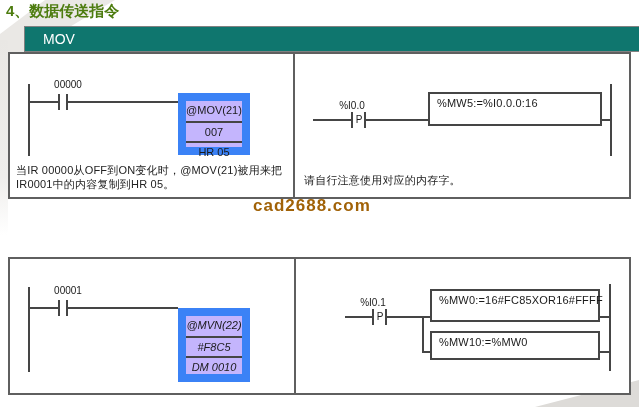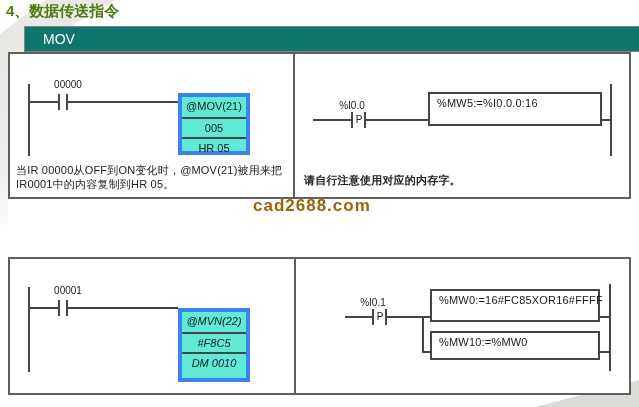--- a/index.html
+++ b/index.html
@@ -29,21 +29,21 @@
   .sec-bar .bar-label{color:#ffffff;font-size:14px;line-height:24px;padding-left:18px;}
   .sec-body{position:absolute;left:8px;width:623px;background:#ffffff;
     border:2px solid #5f5f5f;box-sizing:border-box;}
   .divider{position:absolute;width:2px;background:#5f5f5f;}
   
   .hline{position:absolute;height:2px;background:#454545;}
   .vline{position:absolute;width:2px;background:#454545;}
   .contact-bar{position:absolute;width:2px;height:16px;background:#454545;}
   .contact-label{position:absolute;font-size:10px;color:#1a1a1a;}
   .pulse-letter{position:absolute;font-size:10px;color:#1a1a1a;}
-  .ladder-box{position:absolute;background:#5eead4;border:4px solid #3b82f6;box-sizing:border-box;}
+  .ladder-box{position:absolute;background:#c4b5fd;border:8px solid #3b82f6;box-sizing:border-box;}
   .ladder-box .row{height:20px;line-height:18px;text-align:center;font-size:11px;
     border-top:2px solid #454545;box-sizing:border-box;}
   .ladder-box .row:first-child{border-top:none;line-height:19px;}
   .op-box{position:absolute;background:#fff;border:2px solid #454545;box-sizing:border-box;
     font-size:11px;padding:3px 0 0 7px;letter-spacing:0.2px;}
   .caption{position:absolute;font-size:11px;color:#222;letter-spacing:0.2px;}
 </style>
 </head>
 <body>
 
@@ -65,38 +65,38 @@
 
   <div>
     <div class="vline" style="left:28px;top:84px;height:72px;"></div>
     <div class="contact-label" style="left:46px;top:79px;width:44px;text-align:center;">00000</div>
     <div class="hline" style="left:29px;top:101px;width:29px;"></div>
     <div class="contact-bar" style="left:58px;top:94px;"></div>
     <div class="contact-bar" style="left:66px;top:94px;"></div>
     <div class="hline" style="left:68px;top:101px;width:110px;"></div>
     <div class="ladder-box" style="left:178px;top:93px;width:72px;height:62px;">
       <div class="row">@MOV(21)</div>
-      <div class="row">005</div>
+      <div class="row">007</div>
       <div class="row">HR 05</div>
     </div>
     <div class="caption" style="left:16px;top:163px;">当IR 00000从OFF到ON变化时，@MOV(21)被用来把</div>
     <div class="caption" style="left:16px;top:177px;">IR0001中的内容复制到HR 05。</div>
   </div>
 
   <div>
     <div class="contact-label" style="left:334px;top:100px;width:36px;text-align:center;">%I0.0</div>
     <div class="hline" style="left:313px;top:119px;width:39px;"></div>
     <div class="contact-bar" style="left:351px;top:112px;"></div>
     <div class="pulse-letter" style="left:354px;top:114px;width:10px;text-align:center;">P</div>
     <div class="contact-bar" style="left:364px;top:112px;"></div>
     <div class="hline" style="left:366px;top:119px;width:62px;"></div>
     <div class="op-box" style="left:428px;top:92px;width:174px;height:34px;">%MW5:=%I0.0.0:16</div>
     <div class="hline" style="left:600px;top:119px;width:11px;"></div>
     <div class="vline" style="left:610px;top:84px;height:72px;"></div>
-    <div class="caption" style="left:304px;top:173px;font-weight:bold;">请自行注意使用对应的内存字。</div>
+    <div class="caption" style="left:304px;top:173px;">请自行注意使用对应的内存字。</div>
   </div>
 
   <div class="sec-body" style="top:257px;height:138px;"></div>
   <div class="divider" style="left:294px;top:259px;height:134px;"></div>
 
   <div>
     <div class="vline" style="left:28px;top:287px;height:85px;"></div>
     <div class="contact-label" style="left:46px;top:285px;width:44px;text-align:center;">00001</div>
     <div class="hline" style="left:29px;top:307px;width:29px;"></div>
     <div class="contact-bar" style="left:58px;top:300px;"></div>

